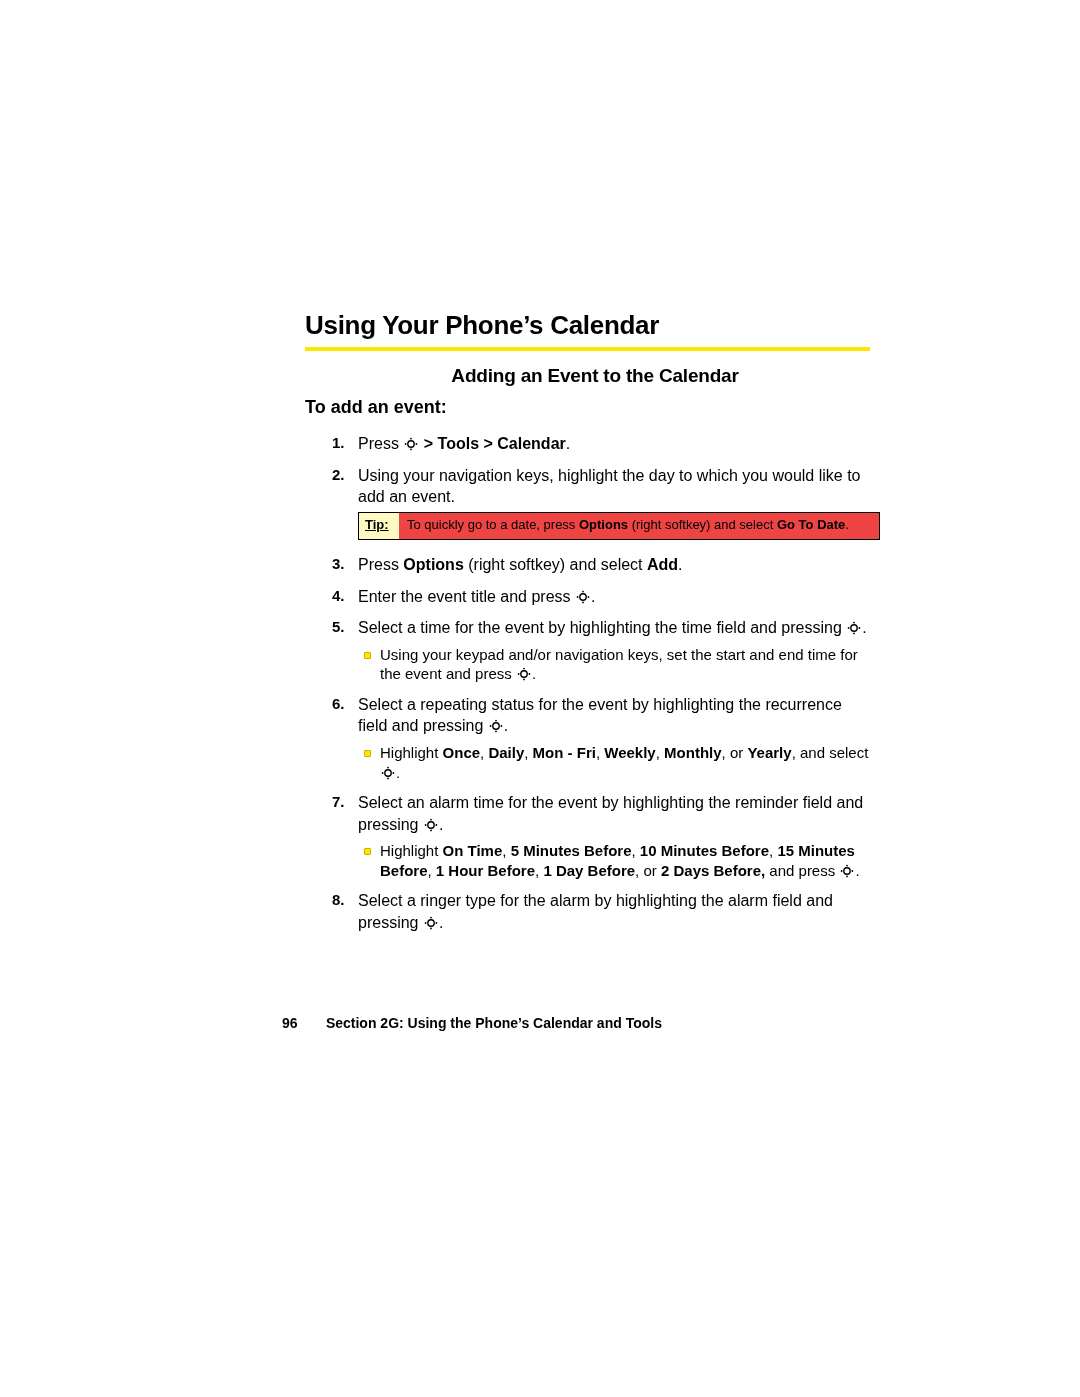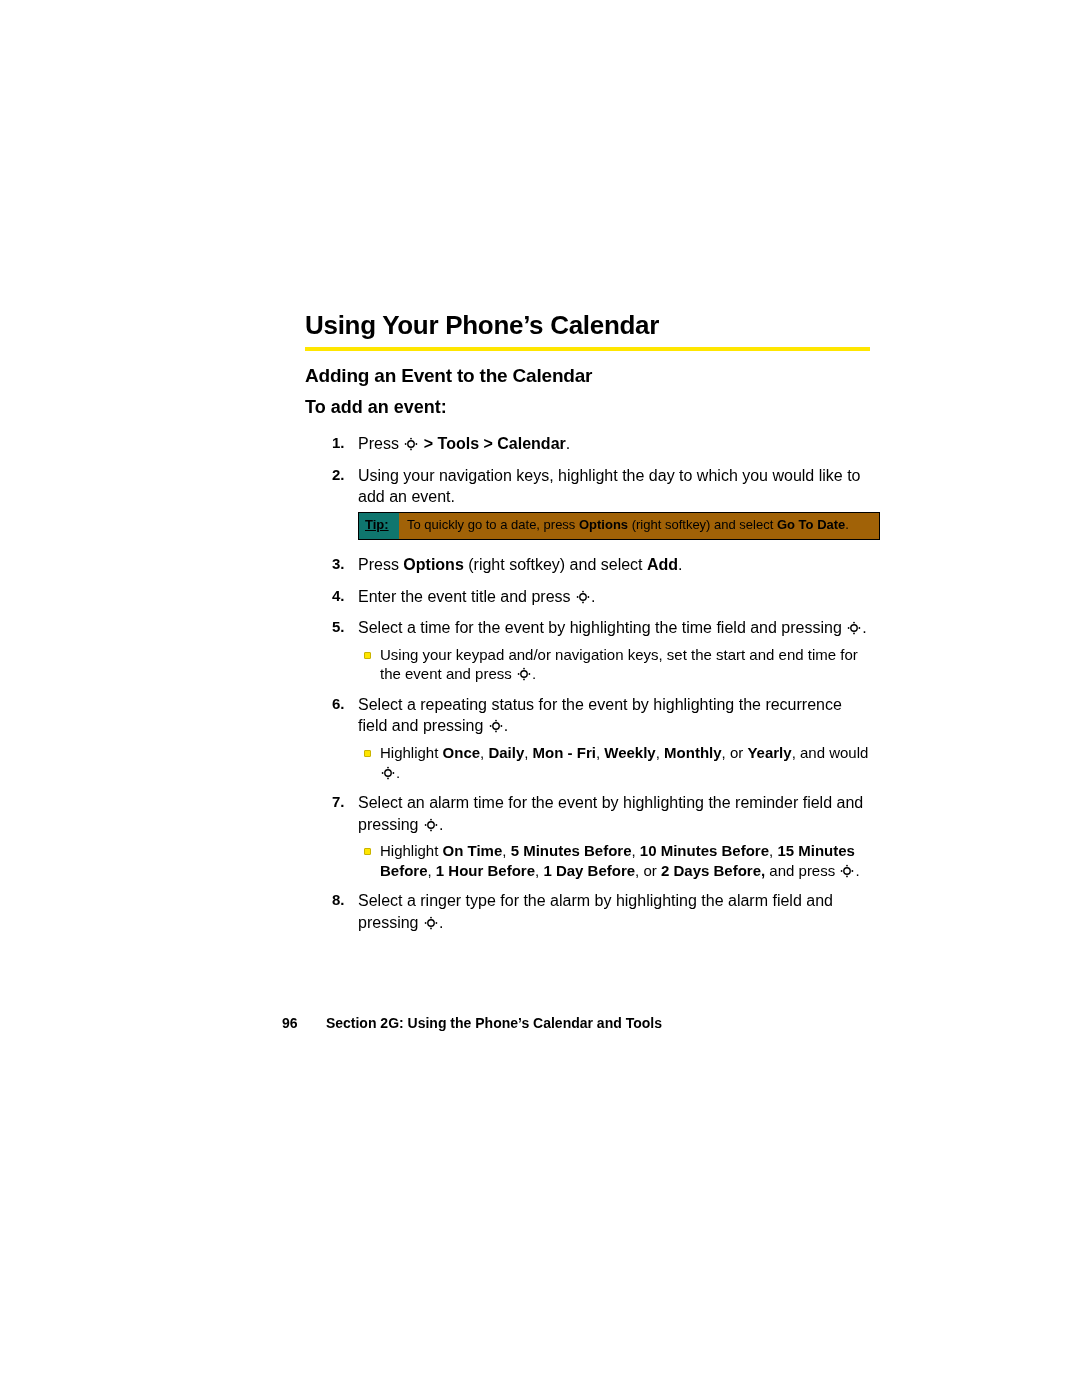--- a/index.html
+++ b/index.html
@@ -32,20 +32,21 @@
     height: 4px;
     background: #ffe600;
     width: 565px;
     margin: 0 0 14px 0;
   }
   h2.sub-heading {
     font-size: 19px;
     font-weight: 700;
     margin: 0 0 10px 0;
     letter-spacing: -0.2px;
+    text-align: center;
   }
   p.intro {
     font-size: 16px;
     line-height: 1.3;
     margin: 0 0 12px 0;
   }
   p.lead {
     font-size: 18px;
     font-weight: 700;
     margin: 0 0 10px 0;
@@ -82,30 +83,30 @@
 
   .tip-box {
     display: flex;
     border: 1px solid #000;
     width: 520px;
     margin: 4px 0 14px 0;
     font-size: 13px;
     line-height: 1.25;
   }
   .tip-label {
-    background: #0f766e;
+    background: #fef9c3;
     font-weight: 700;
     padding: 4px 6px 4px 6px;
     flex: 0 0 auto;
     width: 28px;
     text-decoration: underline;
   }
   .tip-body {
     padding: 4px 8px 6px 8px;
-    background: #a16207;
+    background: #ef4444;
     flex: 1 1 auto;
   }
 
   ul.sub {
     list-style: none;
     padding: 0;
     margin: 6px 0 0 0;
   }
   ul.sub > li {
     position: relative;
@@ -230,21 +231,21 @@
           <svg width="14" height="14" viewBox="0 0 14 14">
               <circle cx="7" cy="7" r="3.2" fill="none" stroke="#000" stroke-width="1.4"></circle>
               <circle cx="7" cy="1.6" r="0.9" fill="#000"></circle>
               <circle cx="7" cy="12.4" r="0.9" fill="#000"></circle>
               <circle cx="1.6" cy="7" r="0.9" fill="#000"></circle>
               <circle cx="12.4" cy="7" r="0.9" fill="#000"></circle>
             </svg>
         </span><span>.</span>
         <ul class="sub">
           <li>
-            <span>Highlight </span><span class="bold">Once</span><span>, </span><span class="bold">Daily</span><span>, </span><span class="bold">Mon - Fri</span><span>, </span><span class="bold">Weekly</span><span>, </span><span class="bold">Monthly</span><span>, or </span><span class="bold">Yearly</span><span>, and would </span>
+            <span>Highlight </span><span class="bold">Once</span><span>, </span><span class="bold">Daily</span><span>, </span><span class="bold">Mon - Fri</span><span>, </span><span class="bold">Weekly</span><span>, </span><span class="bold">Monthly</span><span>, or </span><span class="bold">Yearly</span><span>, and select </span>
             <span class="nav-icon">
               <svg width="14" height="14" viewBox="0 0 14 14">
                   <circle cx="7" cy="7" r="3.2" fill="none" stroke="#000" stroke-width="1.4"></circle>
                   <circle cx="7" cy="1.6" r="0.9" fill="#000"></circle>
                   <circle cx="7" cy="12.4" r="0.9" fill="#000"></circle>
                   <circle cx="1.6" cy="7" r="0.9" fill="#000"></circle>
                   <circle cx="12.4" cy="7" r="0.9" fill="#000"></circle>
                 </svg>
             </span><span>.</span>
           </li>

